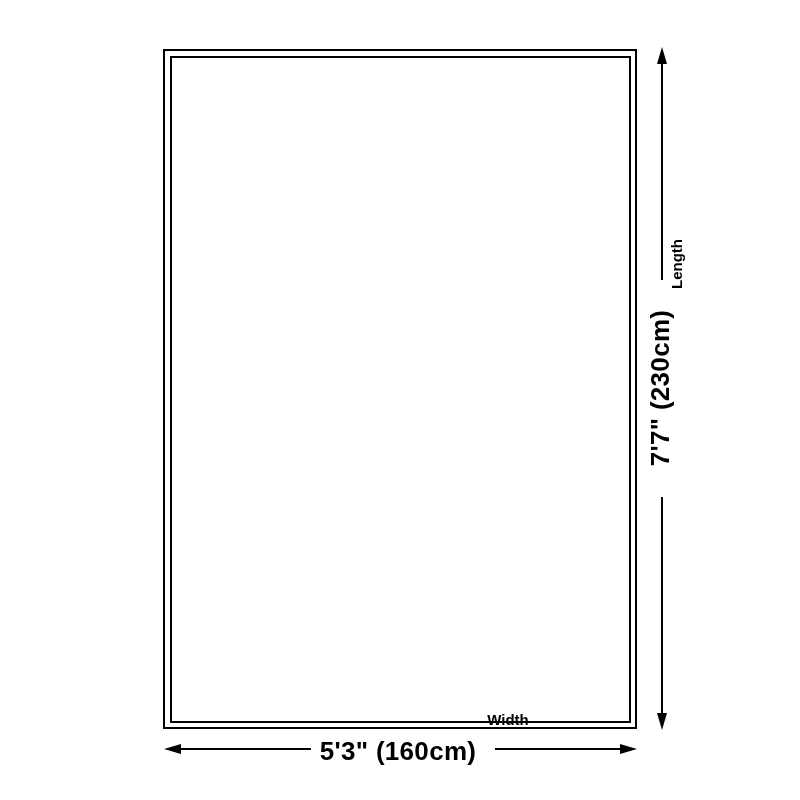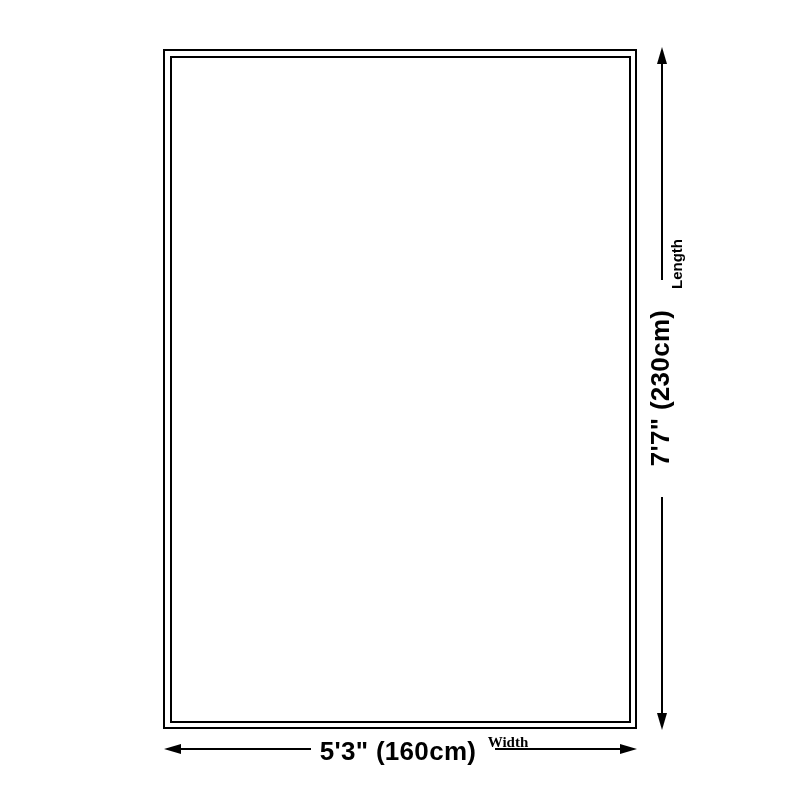--- a/index.html
+++ b/index.html
@@ -98,18 +98,18 @@
   <div class="label big vrot" style="left: 660px; top: 388px;">7'7" (230cm)</div>
 
   <div class="dim-line v" style="left: 660.75px; top: 497px; height: 217px;"></div>
   <div class="arrowhead down" style="left: 656.5px; top: 713px;"></div>
 
   <div class="arrowhead left" style="left: 164px; top: 743.5px;"></div>
   <div class="dim-line h" style="left: 179px; top: 747.75px; width: 132px;"></div>
 
   <div class="label big hcenter" style="left: 398px; top: 751px;">5'3" (160cm)</div>
 
-  <div class="label small hcenter" style="left: 508px; top: 742px; font-family: Liberation Serif, serif;">Width</div>
+  <div class="label small hcenter" style="left: 508px; top: 719px;">Width</div>
 
   <div class="dim-line h" style="left: 495px; top: 747.75px; width: 126px;"></div>
   <div class="arrowhead right" style="left: 620px; top: 743.5px;"></div>
 
 </div>
 
 </body></html>

